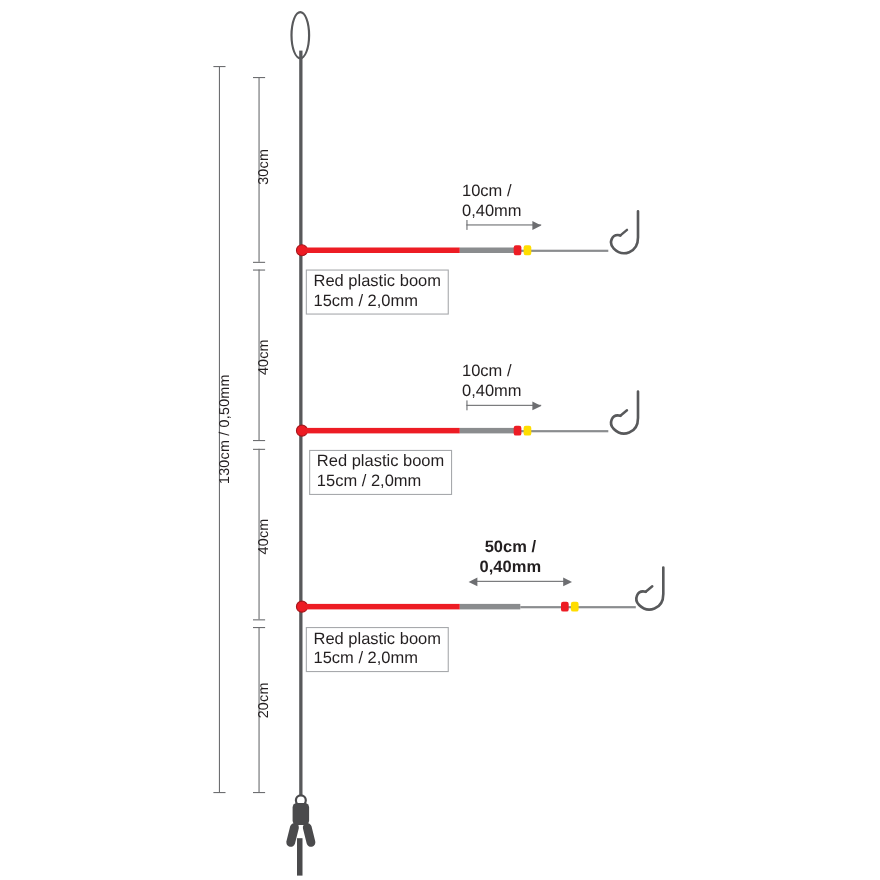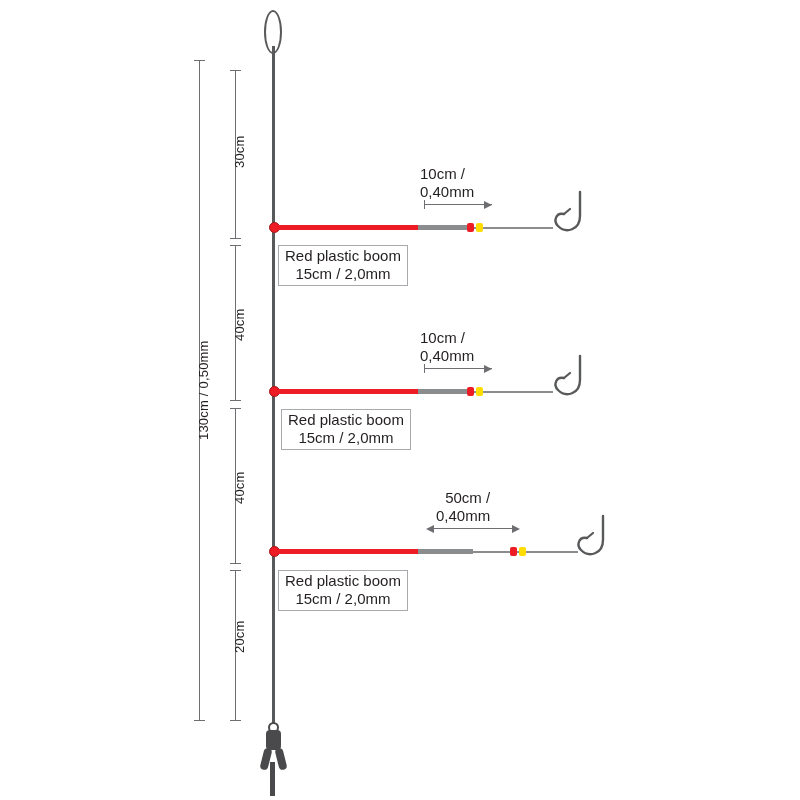--- a/index.html
+++ b/index.html
@@ -166,21 +166,21 @@
     font-size: 15px;
     color: #231f20;
     line-height: 18px;
     text-align: center;
     white-space: nowrap;
   }
   .boom-label {
     font-size: 15px;
     color: #231f20;
     line-height: 18px;
-    text-align: center;
+    text-align: left;
     white-space: nowrap;
     border: 1px solid #a7a9ac;
     background: #ffffff;
     padding: 1px 6px 2px 6px;
   }
 </style>
 </head>
 <body>
 
 <div id="stage">
@@ -280,21 +280,21 @@
   <div class="abs hook" style="left:563px; top:514px; width:46px; height:52px;">
     <svg width="46" height="52" viewBox="0 0 46 52">
       <path d="M40 2 L40 26 C40 40 26 44 18 36 C13 31 16 22 24 24" stroke="#58595b" stroke-width="2.4" fill="none" stroke-linecap="round"></path>
       <path d="M24 24 L30 19" stroke="#58595b" stroke-width="2.2" fill="none" stroke-linecap="round"></path>
     </svg>
   </div>
 
   <div class="abs hbar" style="left:432px; top:528px; width:86px;"></div>
   <div class="abs arrowhead-left" style="left:426px; top:525px;"></div>
   <div class="abs arrowhead-right" style="left:512px; top:525px;"></div>
-  <div class="abs callout" style="left:436px; top:489px; text-align:right;">
+  <div class="abs callout" style="left:436px; top:489px; text-align:center;font-weight:bold;">
     <div>50cm /</div>
     <div>0,40mm</div>
   </div>
 
   <div class="abs boom-label" style="left:278px; top:570px;">
     <div>Red plastic boom</div>
     <div>15cm / 2,0mm</div>
   </div>
 
 </div>

